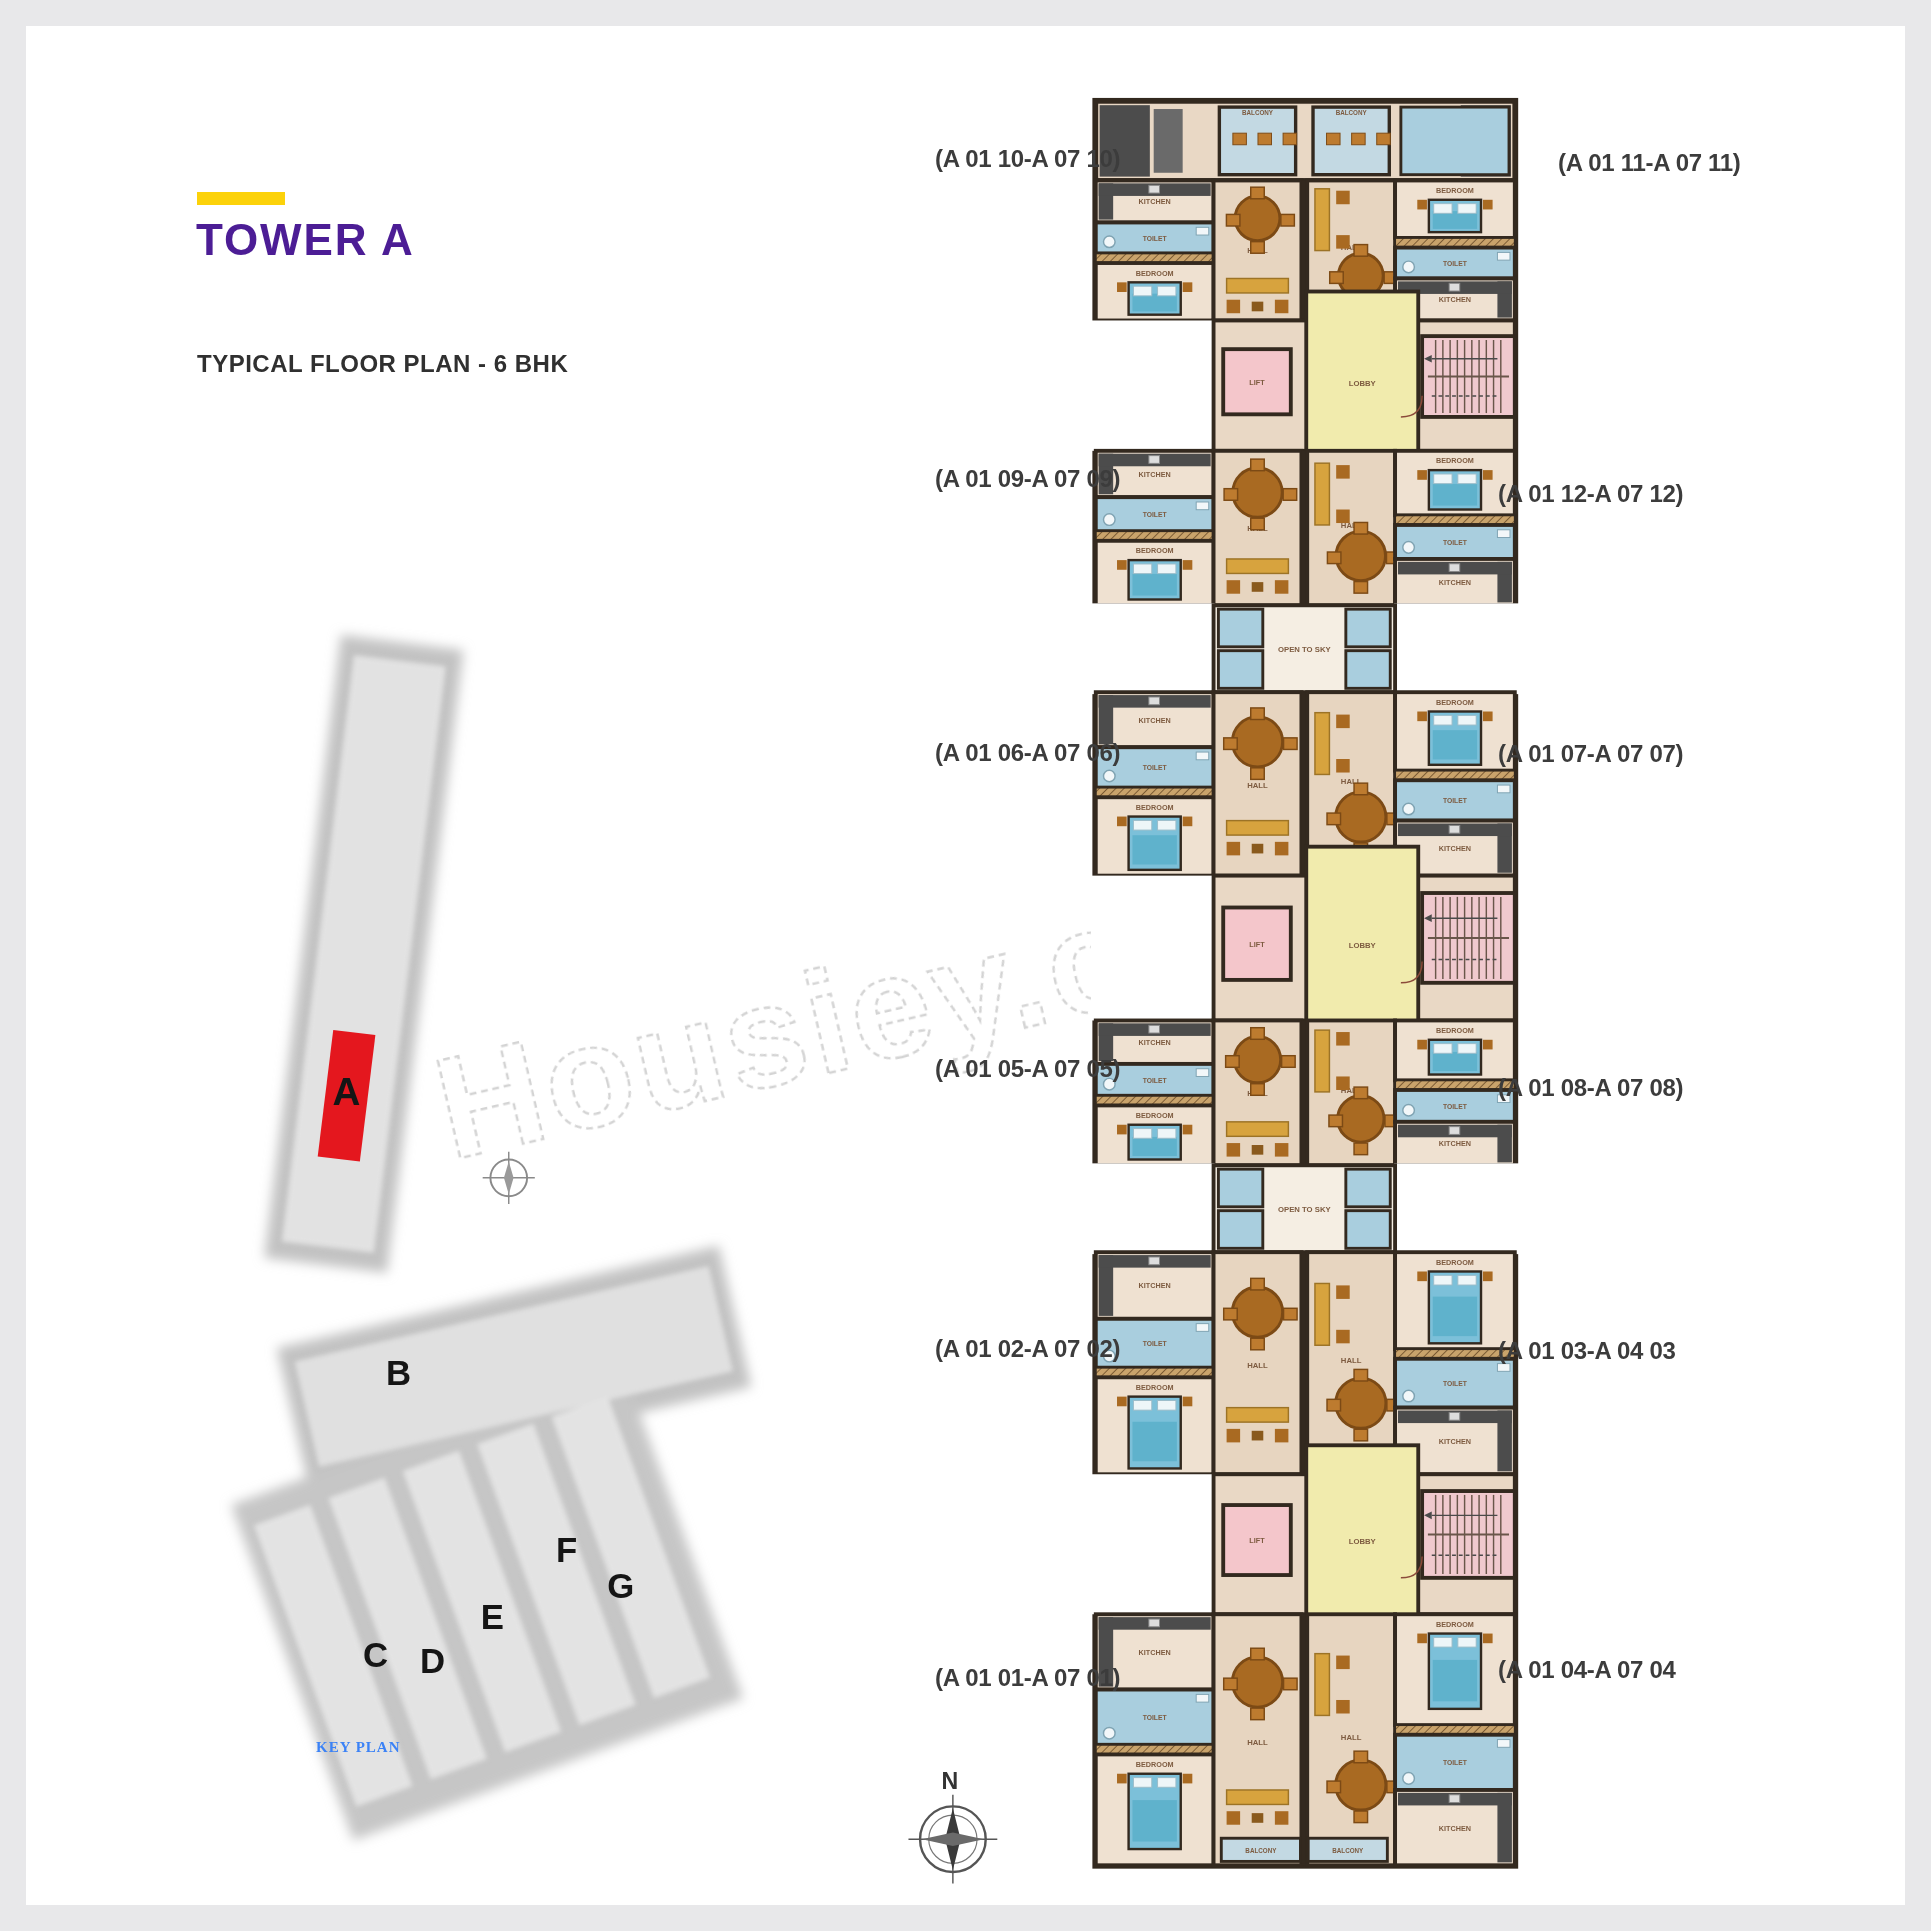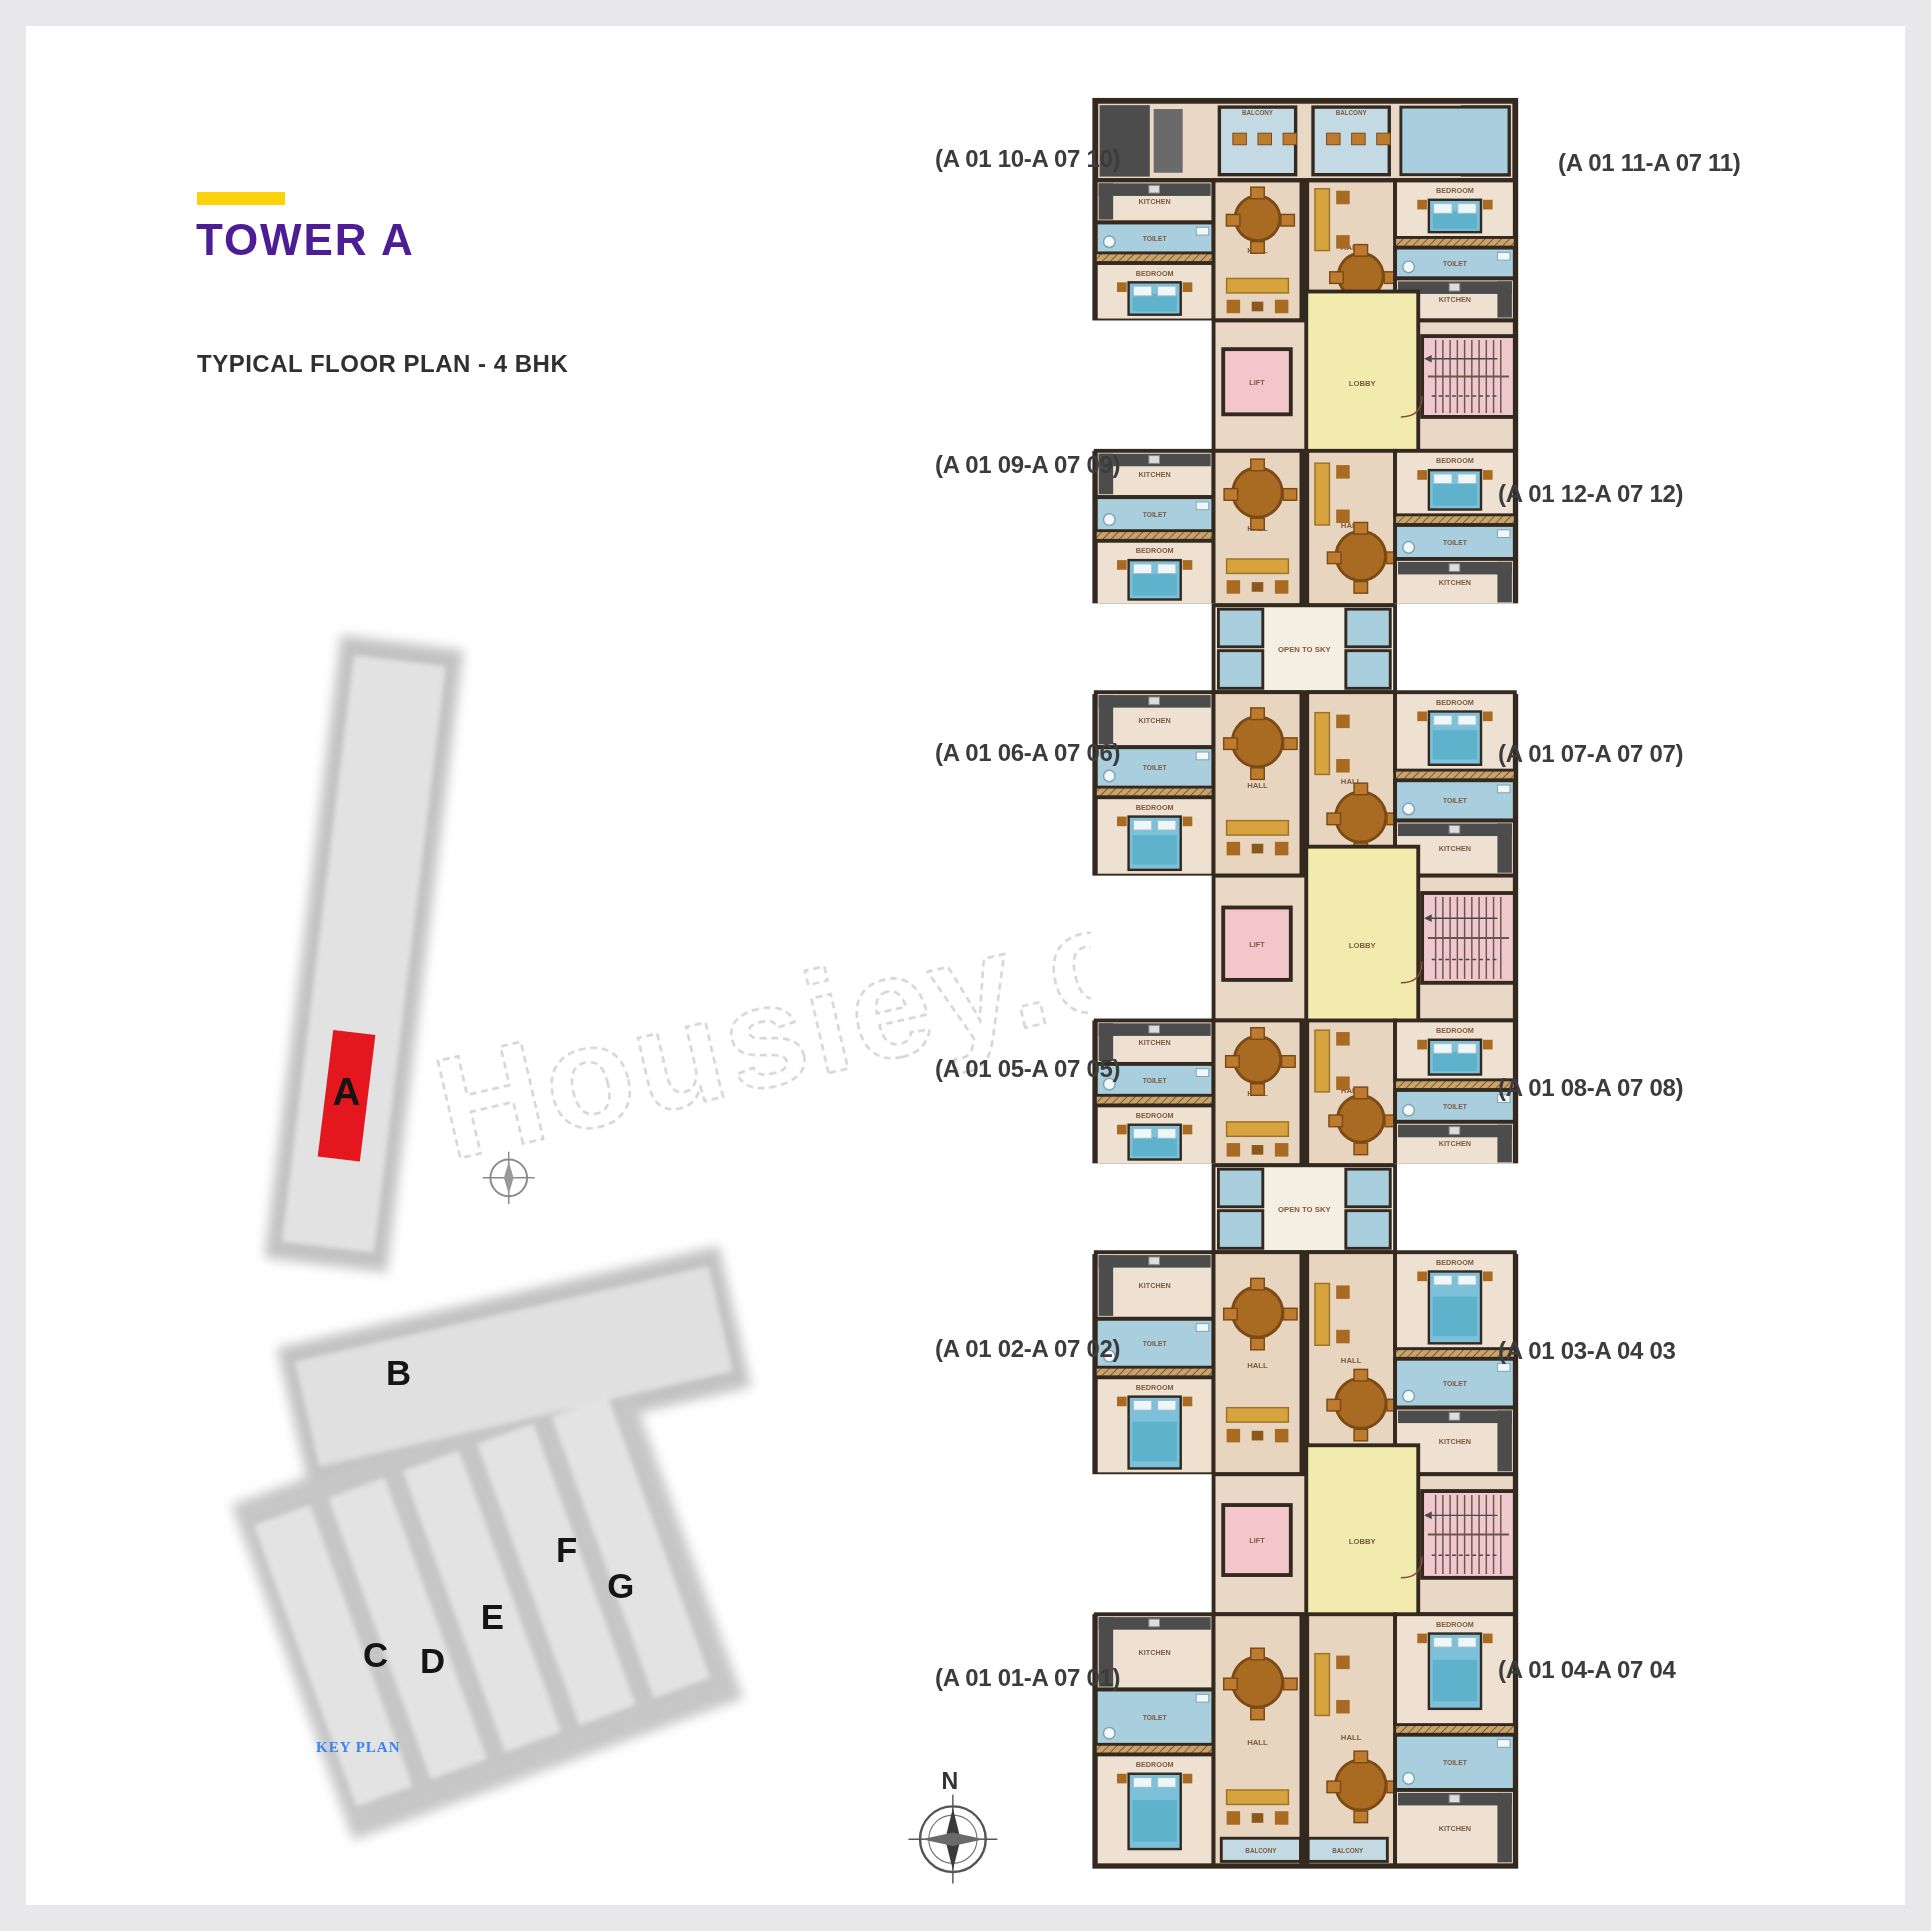--- a/index.html
+++ b/index.html
@@ -550,28 +550,28 @@
 <line x1="960" y1="1832" x2="960" y2="1924" stroke="#555" stroke-width="1.5"></line>
 <line x1="914" y1="1878" x2="1006" y2="1878" stroke="#555" stroke-width="1.5"></line>
 <polygon points="960,1846 968,1878 960,1910 952,1878" fill="#3a3a3a"></polygon>
 <polygon points="928,1878 960,1871 992,1878 960,1885" fill="#6a6a6a"></polygon>
 <text x="957" y="1826" font-size="24" fill="#333" font-weight="700" text-anchor="middle" font-family="Liberation Sans, sans-serif">N</text>
 </g>
       </svg>
 
     <div class="accent-bar" style="background: rgb(252, 210, 10);"></div>
     <h1 class="page-title">TOWER A</h1>
-    <h2 class="page-subtitle">TYPICAL FLOOR PLAN - 4 BHK</h2>
+    <h2 class="page-subtitle">TYPICAL FLOOR PLAN - 6 BHK</h2>
 
     <div class="keyplan-caption">KEY PLAN</div>
 
     <div id="labels">
         <div class="unit-label" style="left: 909px; top: 119px;">(A 01 10-A 07 10)</div>
         <div class="unit-label" style="left: 1532px; top: 123px;">(A 01 11-A 07 11)</div>
-        <div class="unit-label" style="left: 909px; top: 425px;">(A 01 09-A 07 09)</div>
+        <div class="unit-label" style="left: 909px; top: 439px;">(A 01 09-A 07 09)</div>
         <div class="unit-label" style="left: 1472px; top: 454px;">(A 01 12-A 07 12)</div>
         <div class="unit-label" style="left: 909px; top: 713px;">(A 01 06-A 07 06)</div>
         <div class="unit-label" style="left: 1472px; top: 714px; text-align: right;">(A 01 07-A 07 07)</div>
         <div class="unit-label" style="left: 909px; top: 1029px;">(A 01 05-A 07 05)</div>
         <div class="unit-label" style="left: 1472px; top: 1048px;">(A 01 08-A 07 08)</div>
         <div class="unit-label" style="left: 909px; top: 1309px;">(A 01 02-A 07 02)</div>
         <div class="unit-label" style="left: 1472px; top: 1311px;">(A 01 03-A 04 03</div>
         <div class="unit-label" style="left: 909px; top: 1638px;">(A 01 01-A 07 01)</div>
         <div class="unit-label" style="left: 1472px; top: 1630px;">(A 01 04-A 07 04</div>
       </div>

